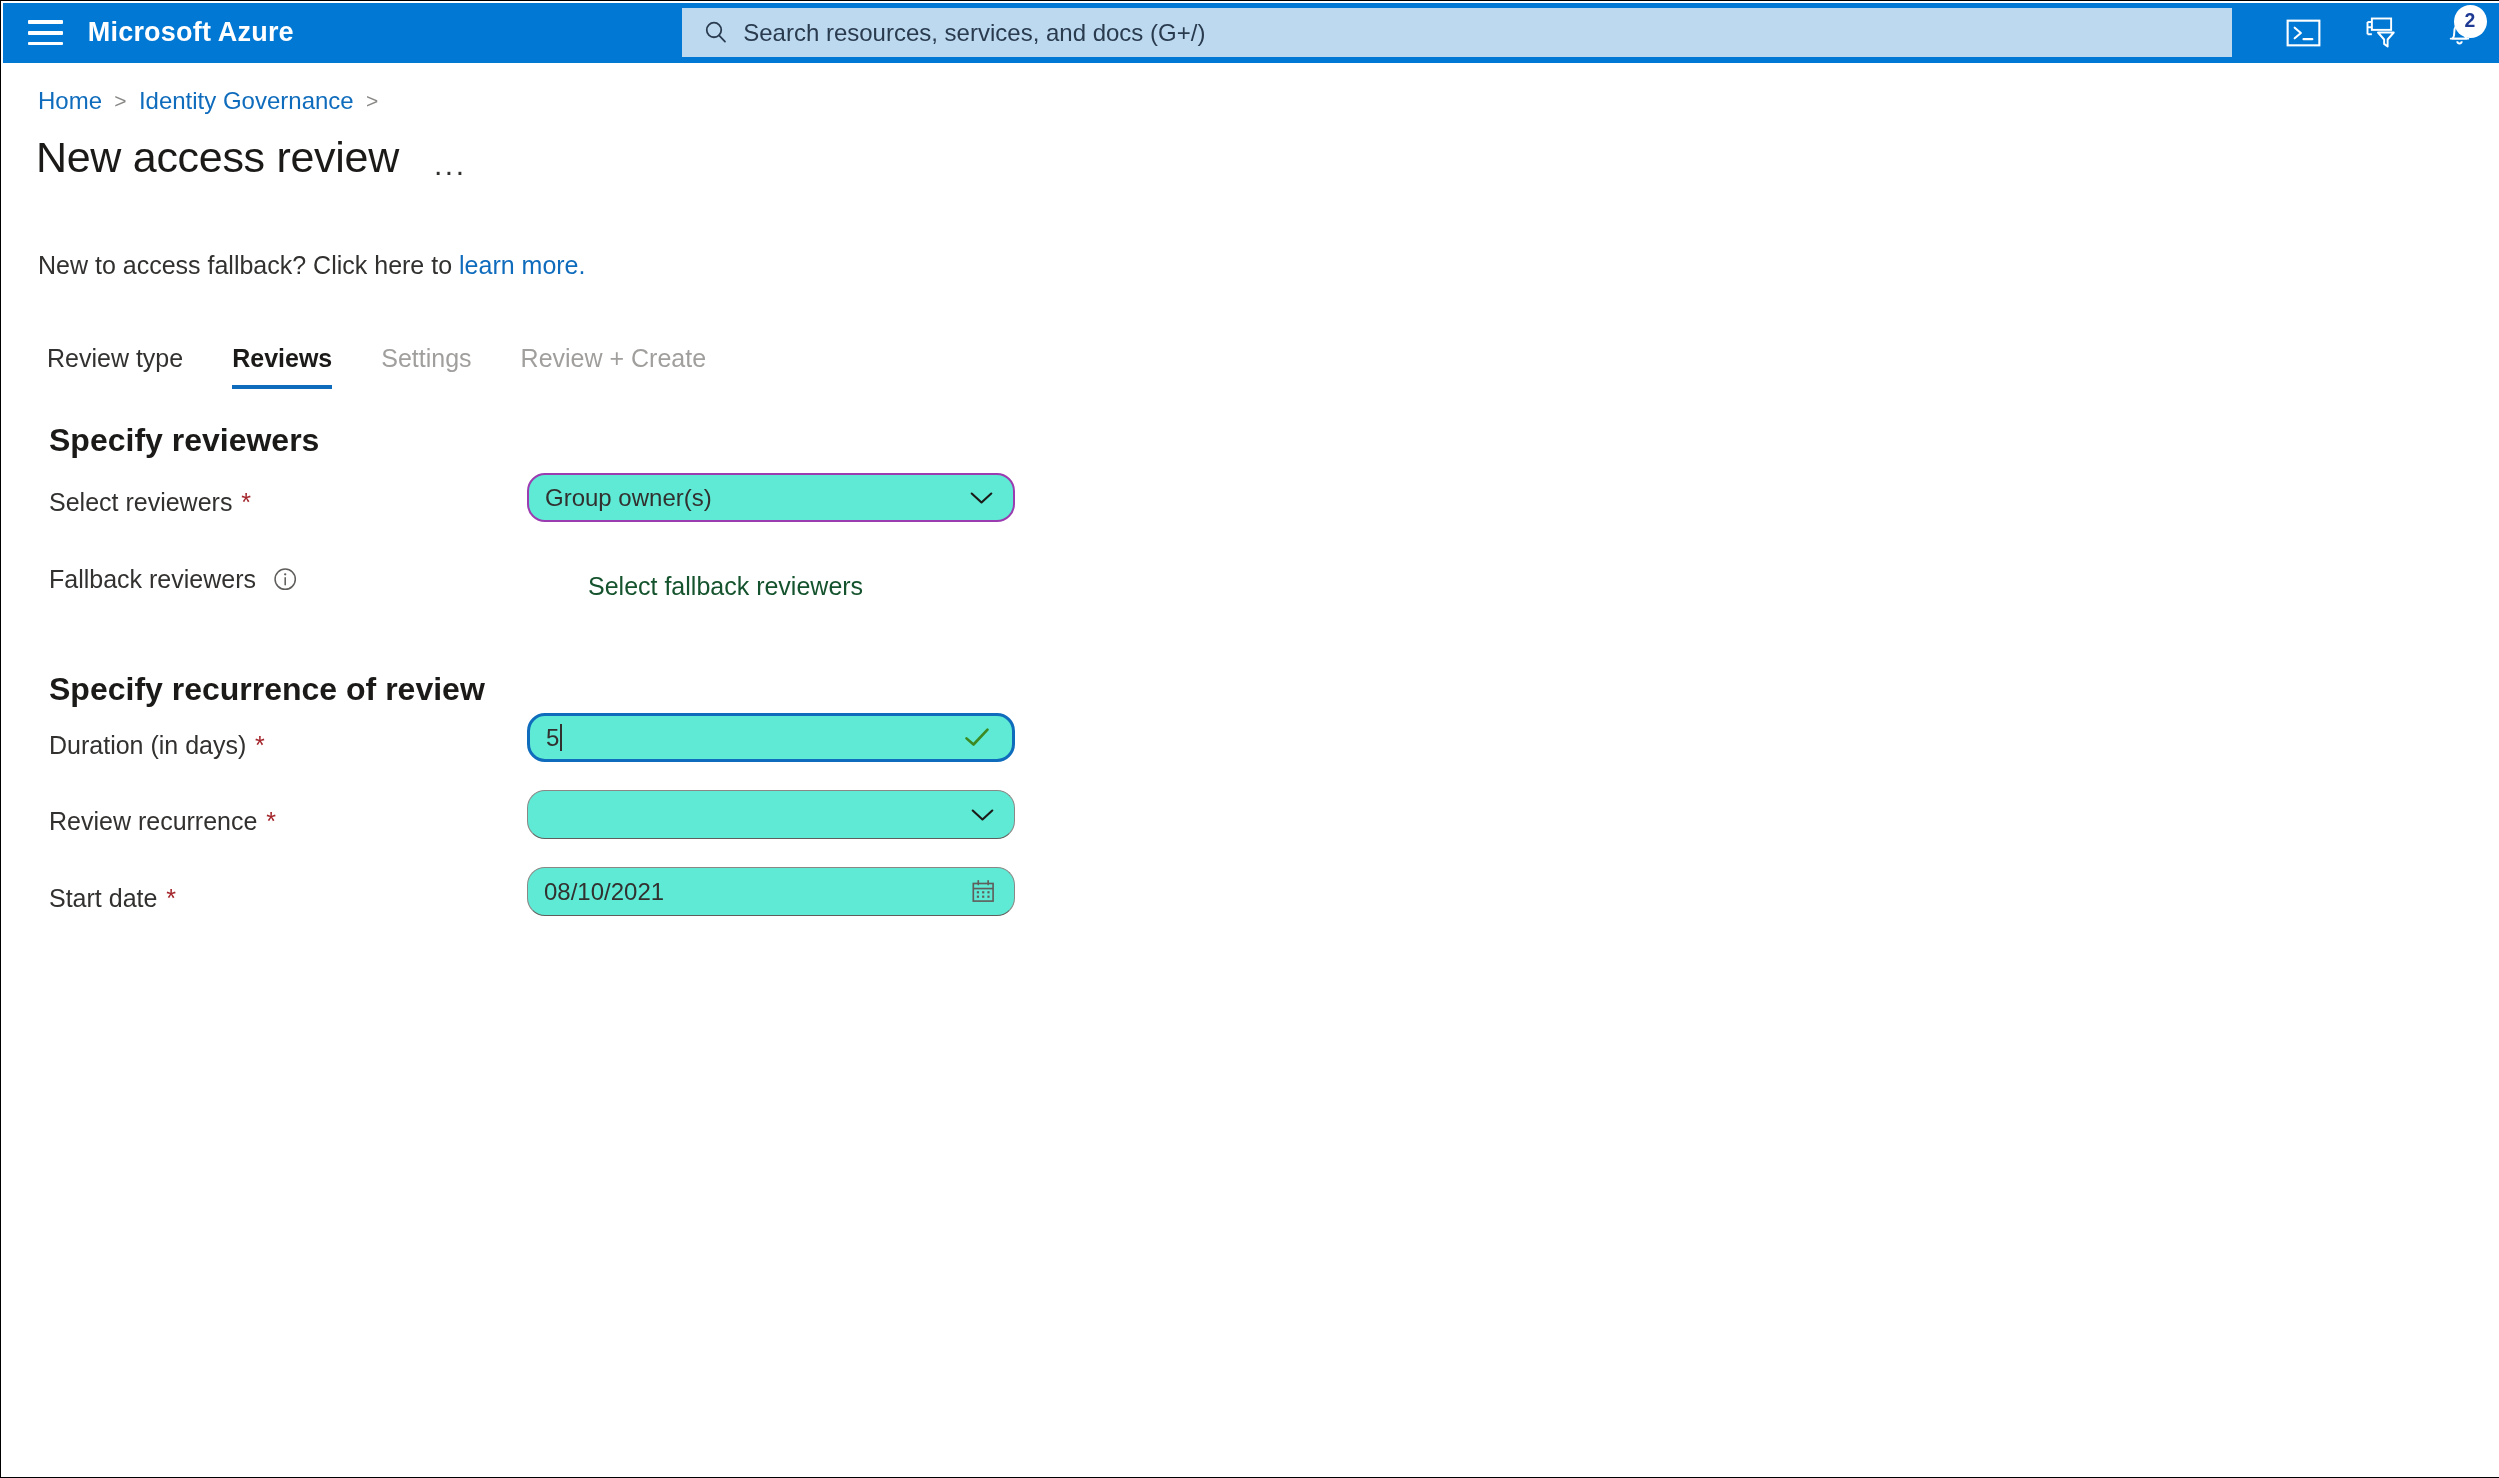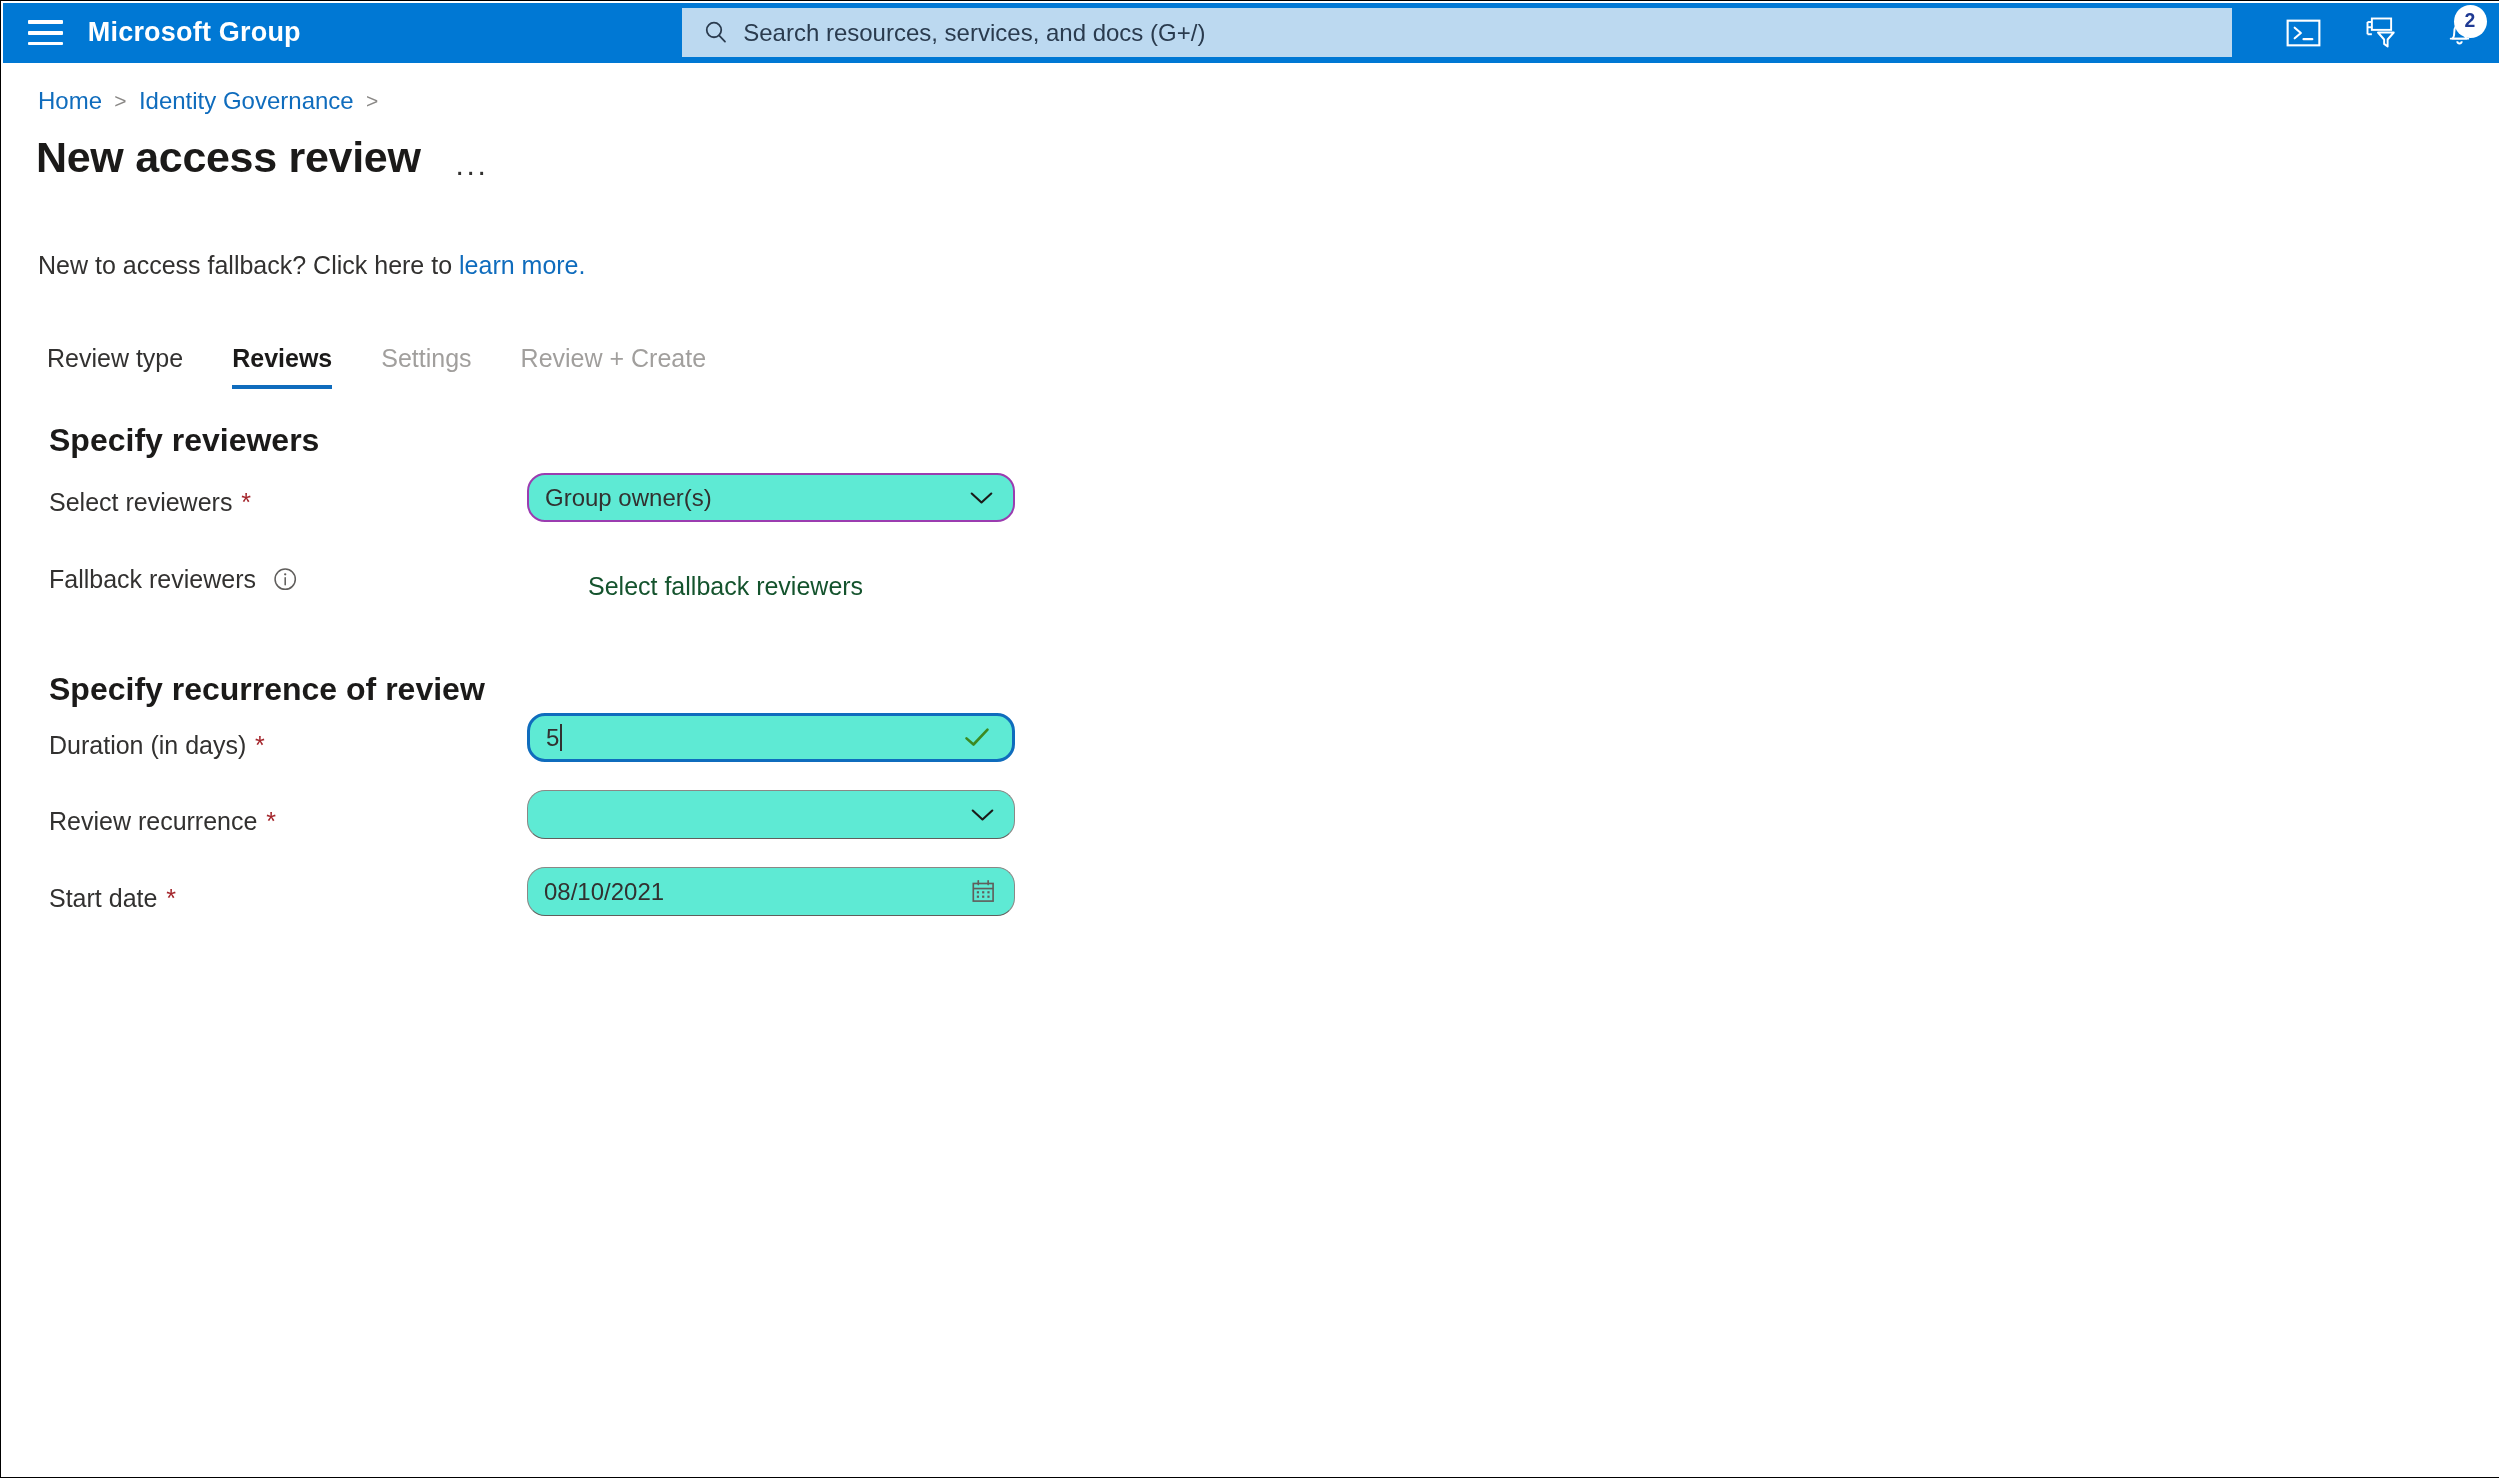--- a/index.html
+++ b/index.html
@@ -141,21 +141,21 @@
   .title-row {
     position: absolute;
     left: 35px;
     top: 132px;
     display: flex;
     align-items: center;
   }
   .page-title {
     font-size: 43px;
     color: #1b1a19;
-    font-weight: bold;
+    font-weight: normal;
     letter-spacing: -0.3px;
     white-space: nowrap;
   }
   .ellipsis-btn {
     margin-left: 35px;
     margin-top: 14px;
     color: #323130;
     font-size: 30px;
     letter-spacing: 2.6px;
     cursor: pointer;
@@ -313,21 +313,21 @@
 <div class="page">
 
   <div class="topbar">
 
     <div class="hamburger">
       <span></span>
       <span></span>
       <span></span>
     </div>
 
-    <div class="brand">Microsoft Group</div>
+    <div class="brand">Microsoft Azure</div>
 
     <div class="searchwrap">
       <svg class="search-icon" width="26.4" height="26.4" viewBox="0 0 24 24">
         <circle cx="10" cy="10" r="6.6" fill="none" stroke="#2a3b4e" stroke-width="1.6"></circle>
         <line x1="14.6" y1="14.9" x2="20" y2="20.6" stroke="#2a3b4e" stroke-width="1.6" stroke-linecap="round"></line>
       </svg>
       <div class="search-placeholder">Search resources, services, and docs (G+/)</div>
     </div>
 
     <div class="topicons">

